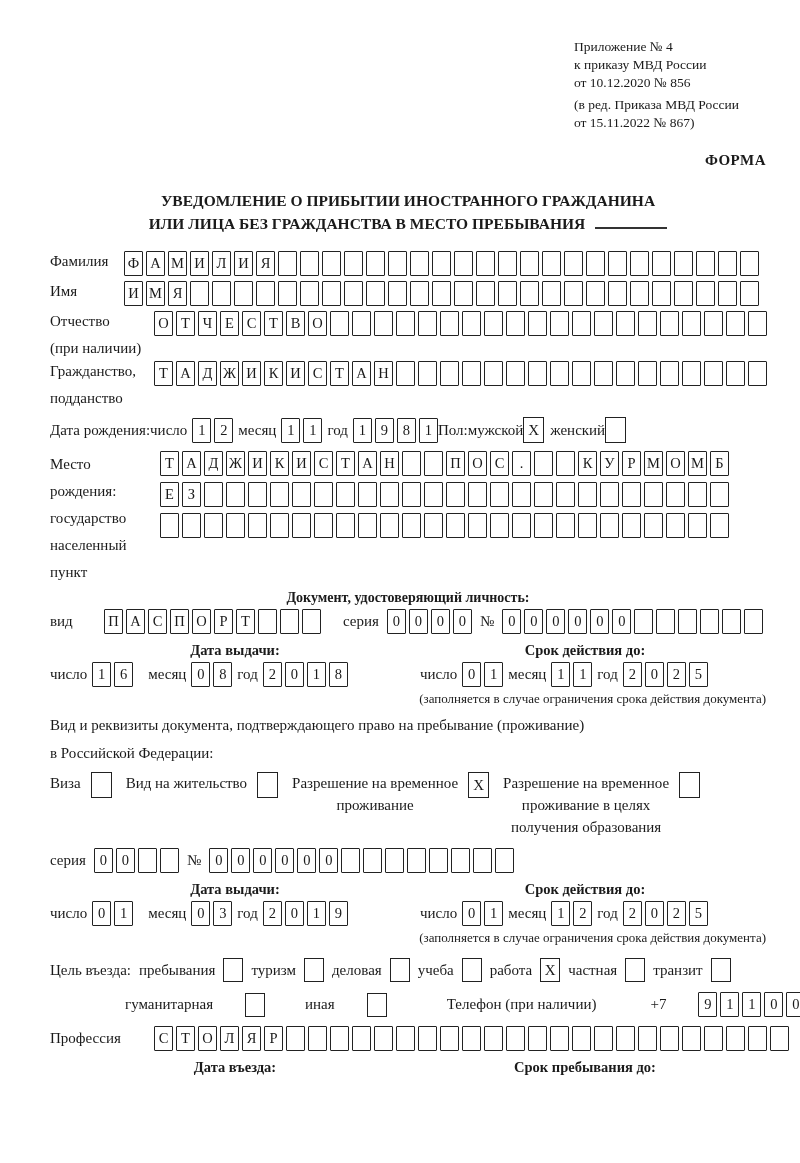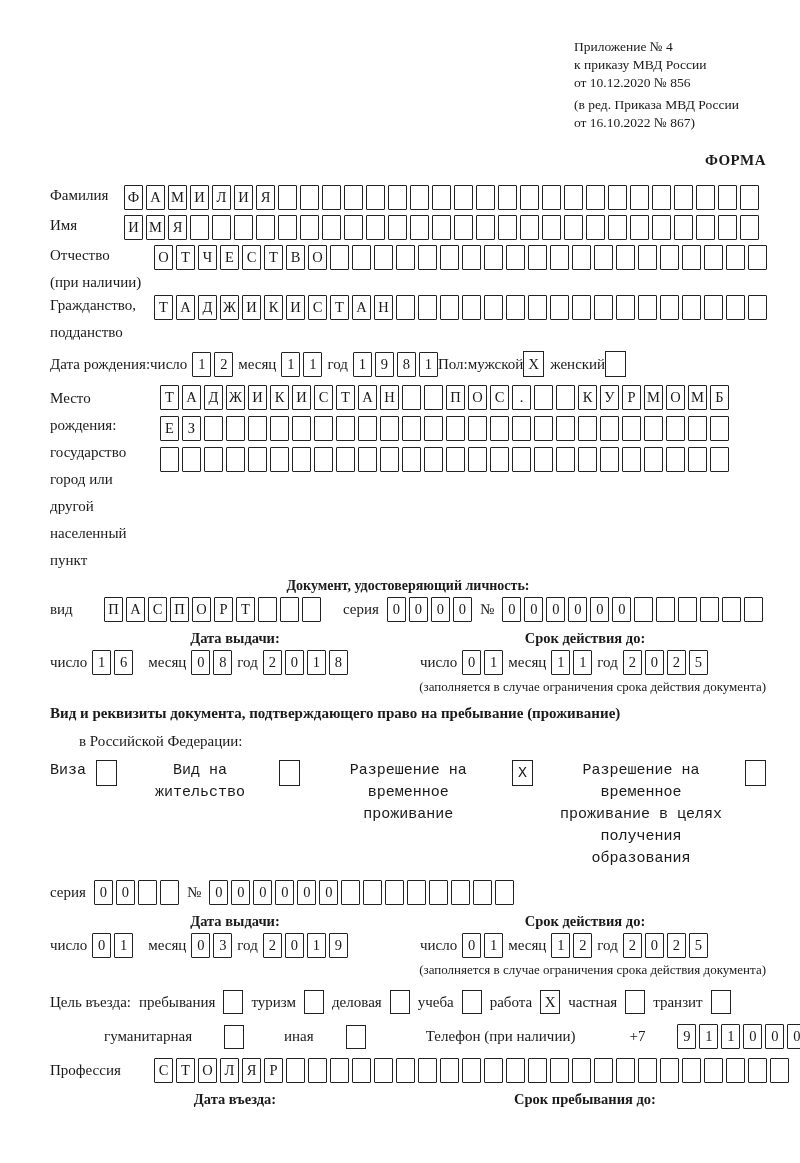--- a/index.html
+++ b/index.html
@@ -39,43 +39,49 @@
   .dateheads{display:flex;font-weight:bold;font-size:14.5px;margin-top:8px;}
   .dateheads .h1{width:370px;text-align:center;padding-left:0;}
   .dateheads .h2{width:330px;text-align:center;}
   .daterow{display:flex;margin-top:3px;}
   .daterow .half1{width:370px;display:flex;gap:10px;}
   .daterow .half2{display:flex;gap:10px;}
   .note{font-size:13px;text-align:right;margin-top:4px;}
   .centerhead{text-align:center;font-weight:bold;font-size:14px;margin-top:8px;}
   
   .opts{display:flex;margin-top:8px;gap:14px;align-items:flex-start;}
-  .opt{display:flex;gap:10px;align-items:flex-start;font-family:Liberation Mono, monospace;}
+  .opt{display:flex;gap:10px;align-items:flex-start;}
   .optlines{text-align:center;font-size:15px;line-height:22px;}
   
   .purpose{display:flex;align-items:center;gap:8px;margin-top:12px;flex-wrap:nowrap;}
   .purpose .lbl{white-space:nowrap;}
-  .indent1{margin-left:54px;gap:32px;}
+  .indent1{margin-left:75px;gap:32px;}
 </style>
 </head>
 <body>
 
 <div class="page">
 
   <div class="appendix">
     <div>Приложение № 4</div>
     <div>к приказу МВД России</div>
     <div>от 10.12.2020 № 856</div>
     <div class="gap"></div>
     <div>(в ред. Приказа МВД России</div>
-    <div>от 16.10.2022 № 867)</div>
+    <div>от 15.11.2022 № 867)</div>
   </div>
 
   <div class="forma">ФОРМА</div>
 
+  <div class="title">
+    <div>УВЕДОМЛЕНИЕ О ПРИБЫТИИ ИНОСТРАННОГО ГРАЖДАНИНА</div>
+    <div>
+      <span>ИЛИ ЛИЦА БЕЗ ГРАЖДАНСТВА В МЕСТО ПРЕБЫВАНИЯ</span><span class="uline"></span>
+    </div>
+  </div>
 
 
   <div class="frow" style="margin-top:16px;">
     <div class="labelcol lbl">Фамилия</div>
     <div class="cells">
         <span class="cell">Ф</span>
         <span class="cell">А</span>
         <span class="cell">М</span>
         <span class="cell">И</span>
         <span class="cell">Л</span>
@@ -240,21 +246,20 @@
     <span class="lbl">мужской</span>
     <span class="cb">X</span>
     <span class="lbl" style="margin-left:6px;">женский</span>
     <span class="cb"></span>
   </div>
 
   <div class="frow" style="margin-top:8px;">
     <div class="labelcol w110">
       <div class="lbl" style="line-height:27px;">Место рождения:</div>
       <div class="lbl" style="line-height:27px;">государство</div>
-      <div class="lbl" style="line-height:27px;">город или другой</div>
       <div class="lbl" style="line-height:27px;">населенный пункт</div>
     </div>
     <div class="cellstack">
       <div class="cells">
           <span class="cell">Т</span>
           <span class="cell">А</span>
           <span class="cell">Д</span>
           <span class="cell">Ж</span>
           <span class="cell">И</span>
           <span class="cell">К</span>
@@ -421,22 +426,22 @@
             <span class="cell">2</span>
             <span class="cell">0</span>
             <span class="cell">2</span>
             <span class="cell">5</span>
           </span>
       </span>
     </div>
   </div>
   <div class="note">(заполняется в случае ограничения срока действия документа)</div>
 
-  <div class="lbl" style="margin-top:8px;font-weight:bold;">Вид и реквизиты документа, подтверждающего право на пребывание (проживание)</div>
-  <div class="lbl" style="margin-top:7px;margin-left:29px;">в Российской Федерации:</div>
+  <div class="lbl" style="margin-top:8px;">Вид и реквизиты документа, подтверждающего право на пребывание (проживание)</div>
+  <div class="lbl" style="margin-top:7px;">в Российской Федерации:</div>
 
   <div class="opts">
     <div class="opt">
       <span class="optlines">Виза</span>
       <span class="cb"></span>
     </div>
     <div class="opt">
       <span class="optlines">Вид на жительство</span>
       <span class="cb"></span>
     </div>

